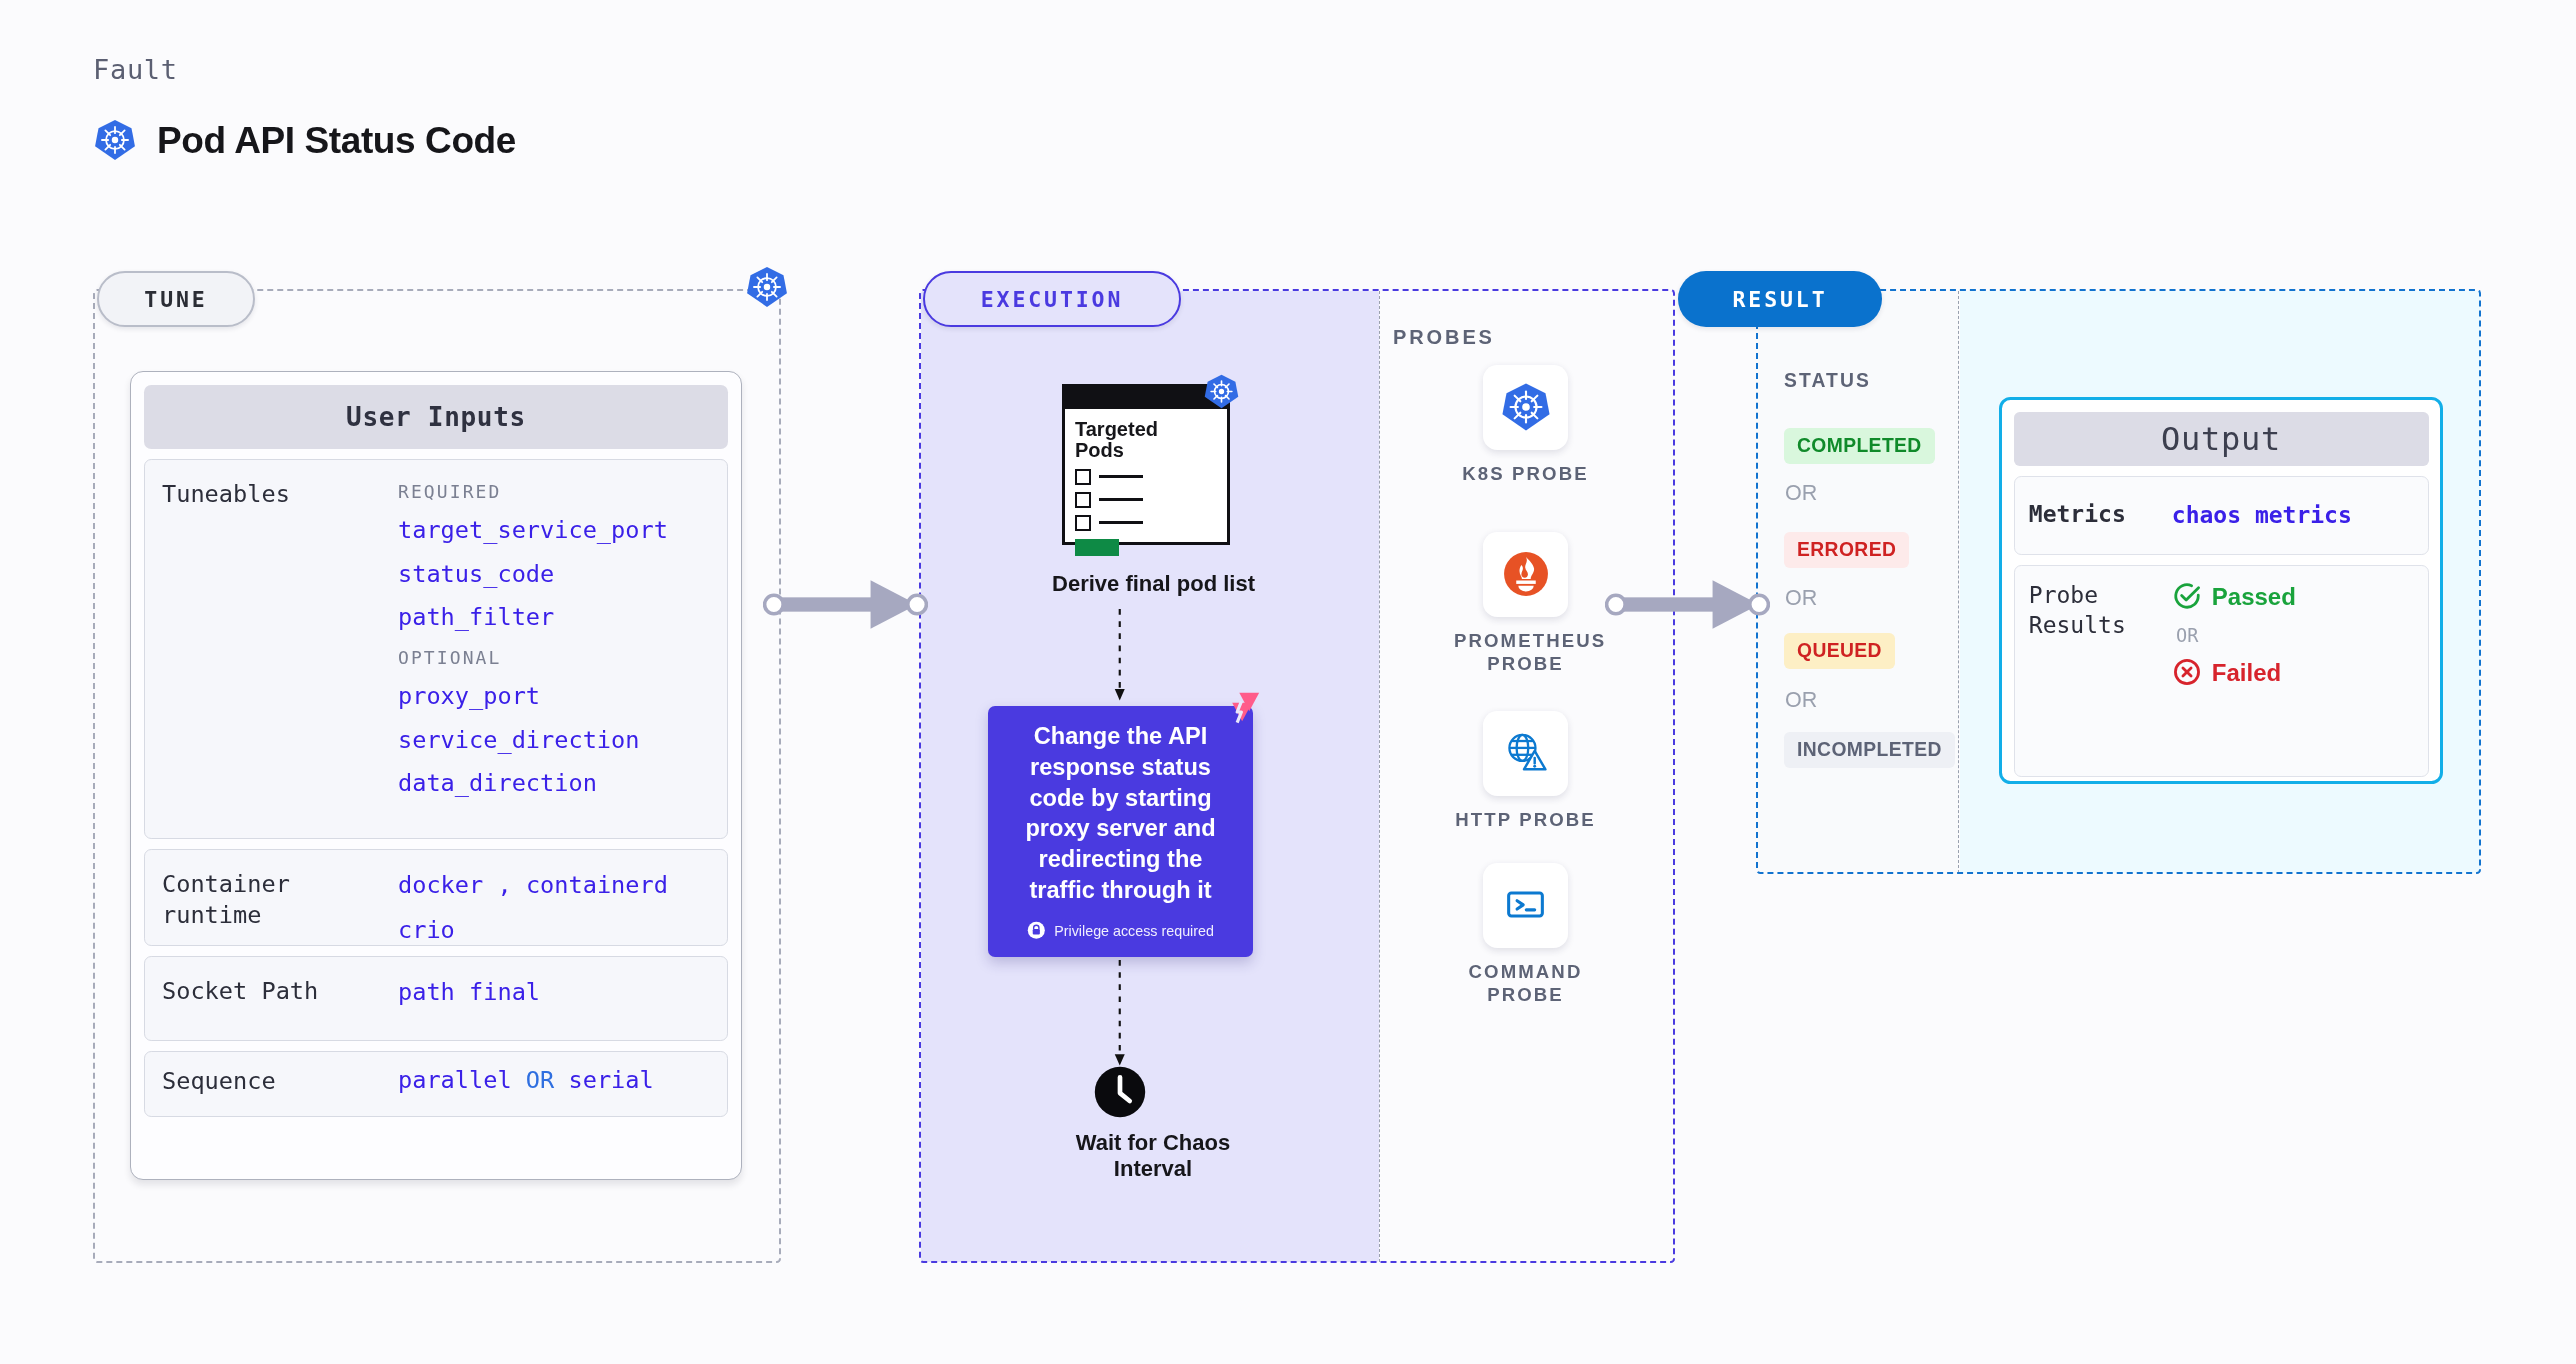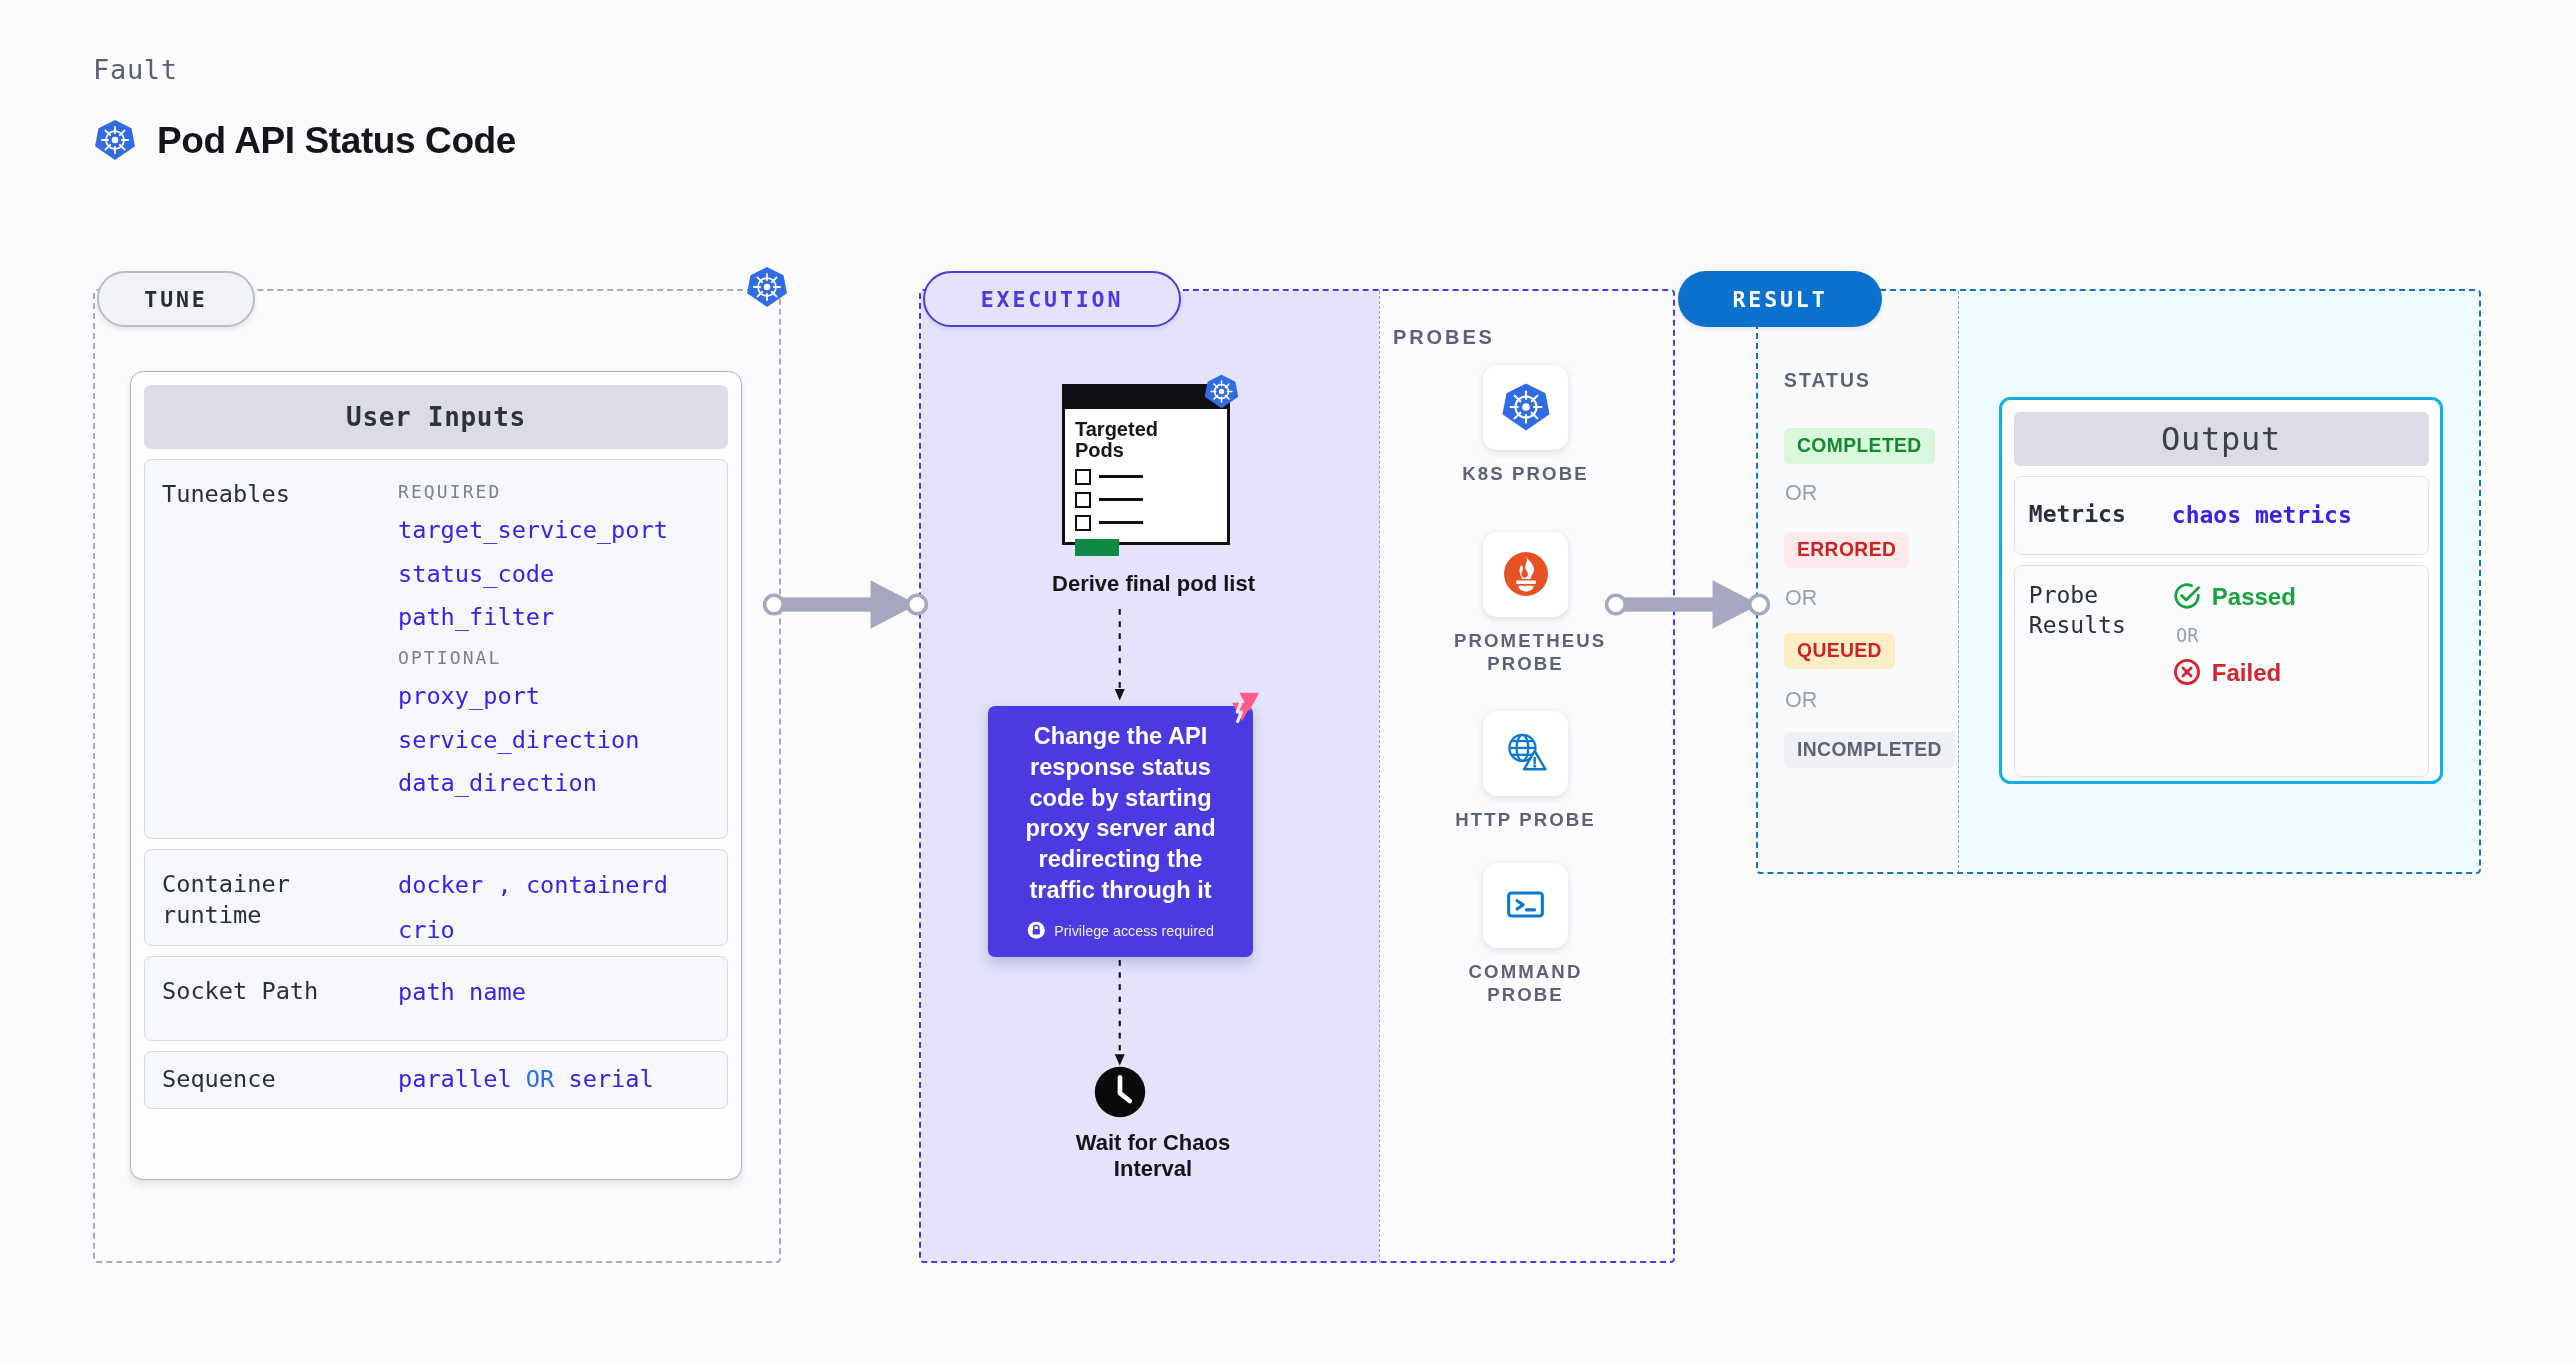--- a/index.html
+++ b/index.html
@@ -260,24 +260,24 @@
           <span class="val">docker</span>
           <span class="sep">,</span>
           <span class="val">containerd</span>
         </div>
         <div style="margin-top:11.5px" class="val">crio</div>
       </div>
     </div>
 
     <div class="ui-row" style="height:85px">
       <div class="ui-row-label">Socket Path</div>
-      <div class="ui-row-vals val">path name</div>
-    </div>
-
-    <div class="ui-row" style="height:58px;align-items:center">
+      <div class="ui-row-vals val">path final</div>
+    </div>
+
+    <div class="ui-row" style="height:66px;align-items:flex-end">
       <div class="ui-row-label">Sequence</div>
       <div class="ui-row-vals">
         <span class="val">parallel</span>
         <span class="val-soft">OR</span>
         <span class="val">serial</span>
       </div>
     </div>
   </div>
 
   <span class="arrow" style="left:763px; top:573px;">

